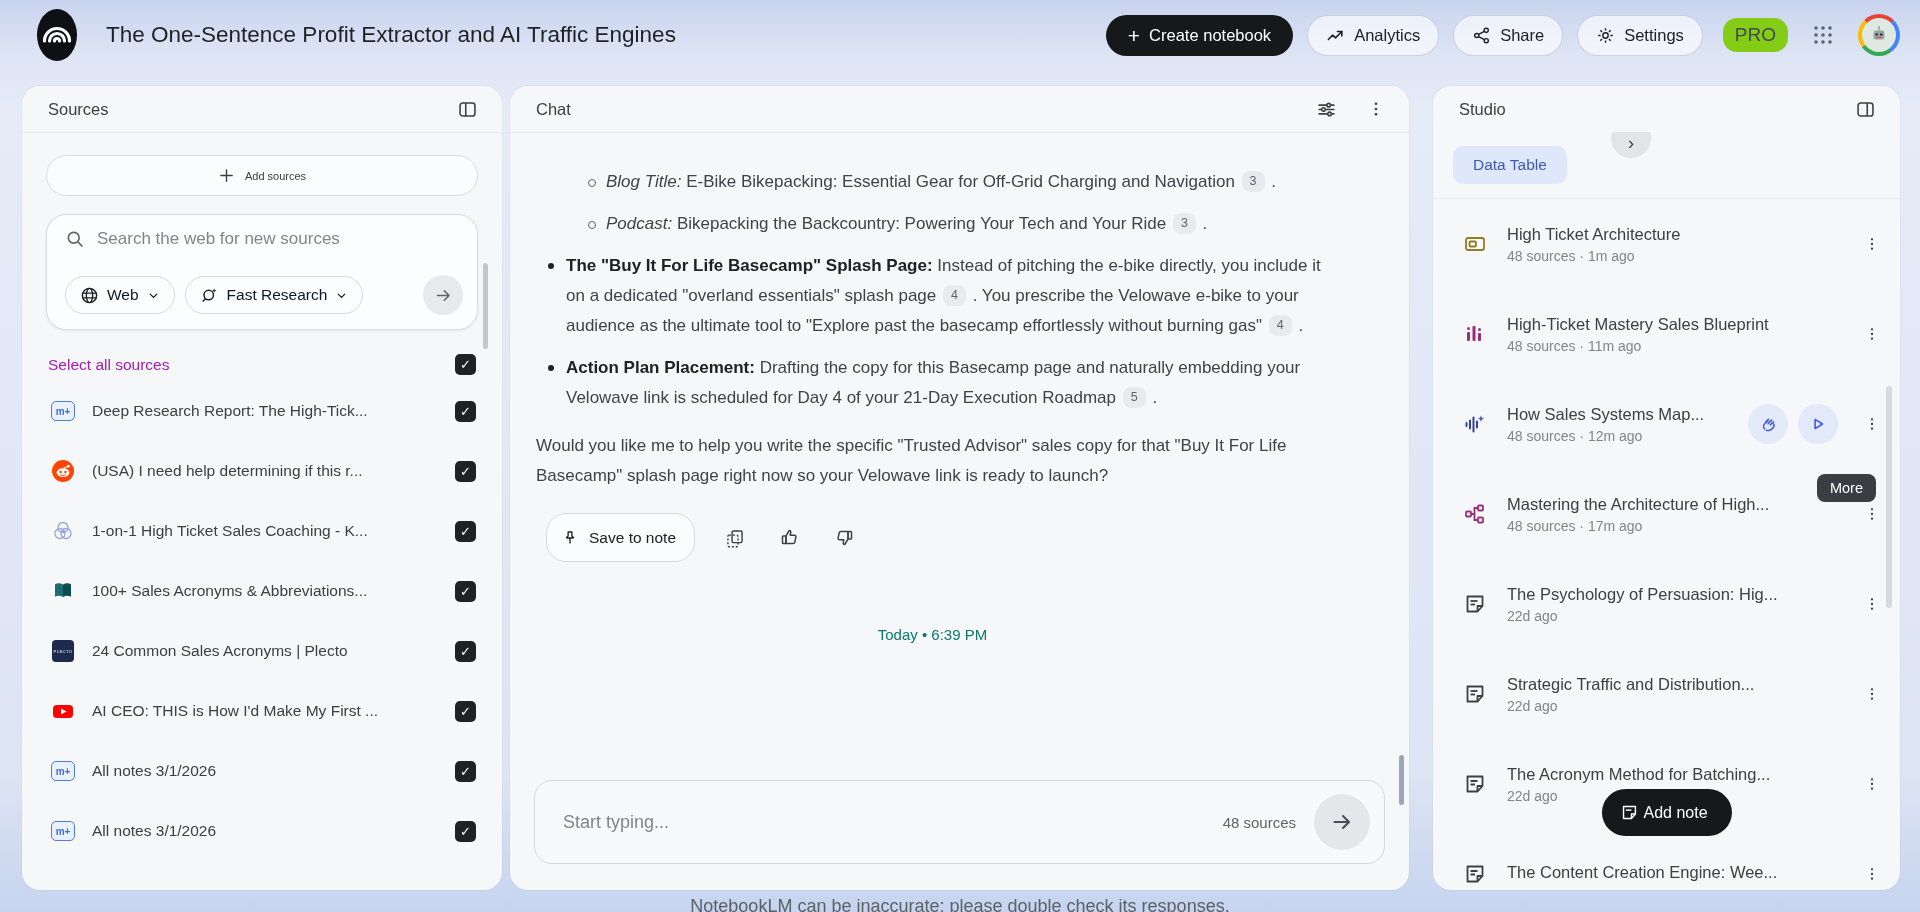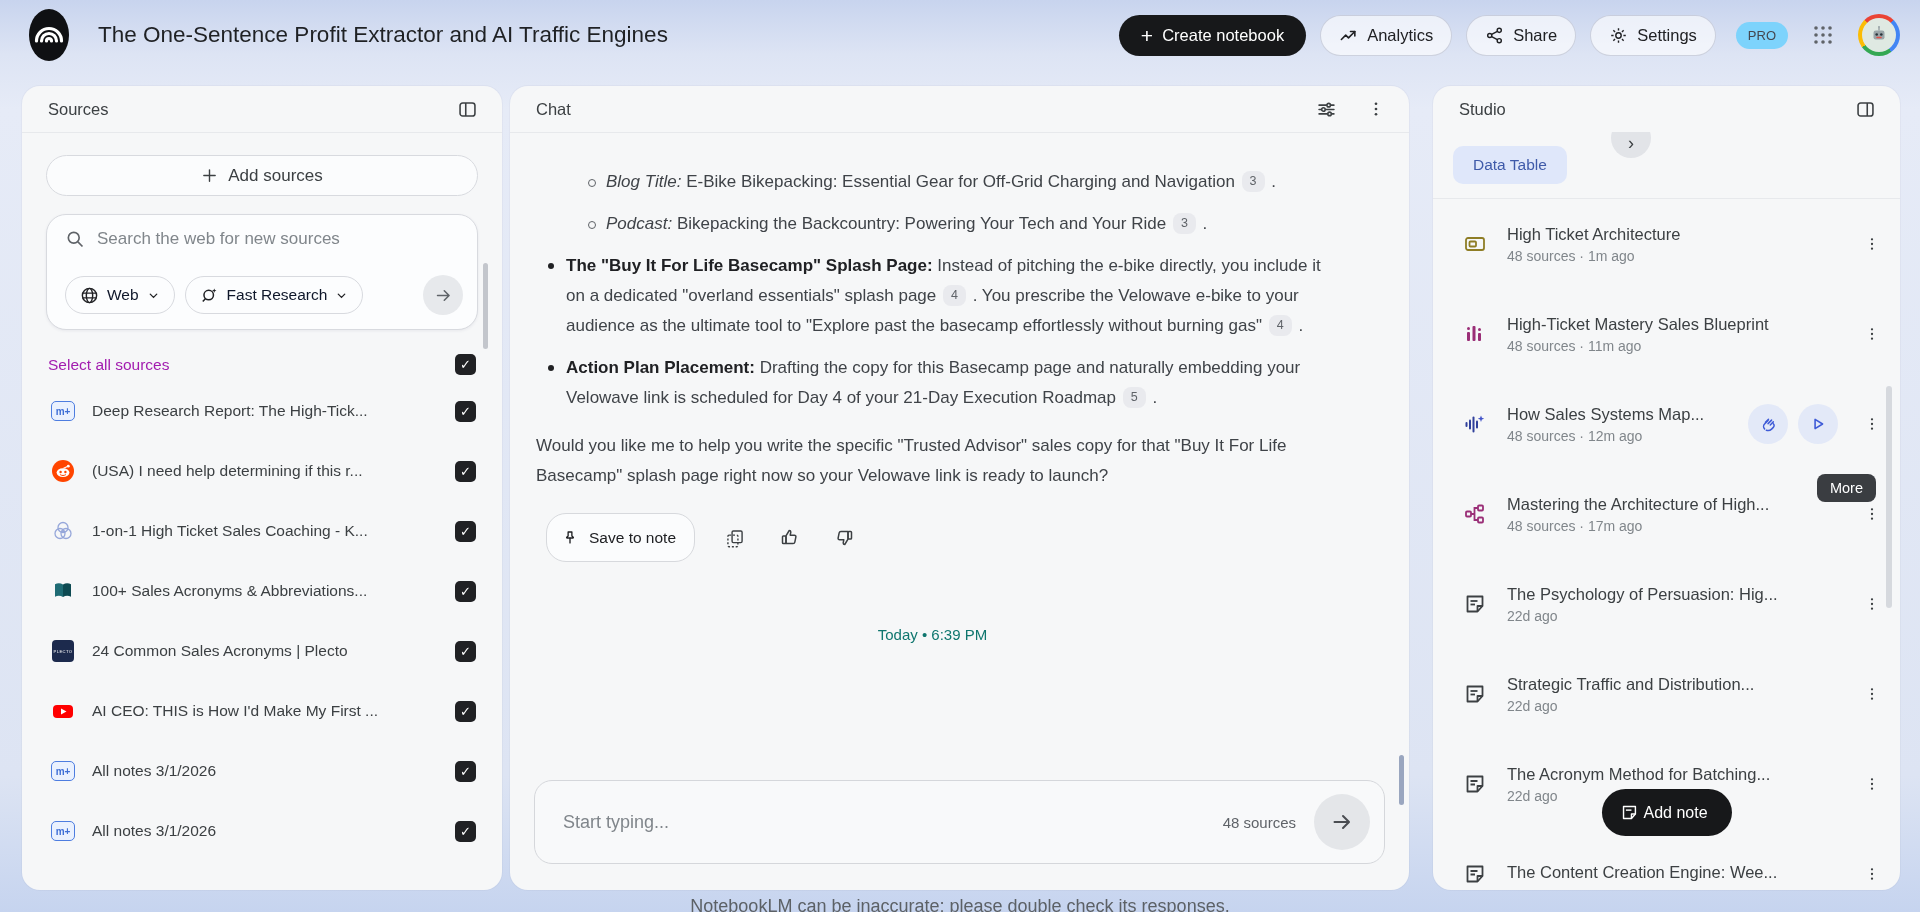--- a/index.html
+++ b/index.html
@@ -6,51 +6,51 @@
   html,body { width:1920px; height:912px; overflow:hidden; }
   body {
     font-family:"Liberation Sans","DejaVu Sans",sans-serif;
     background:linear-gradient(180deg,#c8d4ee 0%,#dde4f4 6%,#e6ebf7 12%,#dde4f3 85%,#c6d4ef 100%);
     color:#3c4043;
     position:relative;
   }
   svg { display:block; }
 
   
-  header { height:70px; display:flex; align-items:center; padding:0 20px 0 28px; gap:14px; }
+  header { height:70px; display:flex; align-items:center; padding:0 20px 0 36px; gap:14px; }
   .logo-wrap { width:42px; height:54px; cursor:pointer; }
   .nb-title { font-size:22.5px; font-weight:400; color:#1f2124; margin-left:14px; flex:0 0 auto; }
   .header-spacer { flex:1; }
   .pill { display:inline-flex; align-items:center; gap:9px; height:41px; border-radius:22px;
           padding:0 18px; font-size:16.5px; border:1px solid rgba(95,105,135,.25); cursor:pointer;
           background:rgba(255,255,255,.62); color:#202124; font-family:inherit; }
   .pill.dark { background:#17181a; color:#fff; border:none; padding:0 22px; }
   .pill.dark .plus { font-size:21px; font-weight:400; line-height:1; }
-  .pro { background:#7dd3fc; border-radius:14px; padding:6px 12px; font-size:13px; color:#444750; margin-left:6px; }
+  .pro { background:#84cc16; border-radius:14px; padding:6px 12px; font-size:19px; color:#444750; margin-left:6px; }
   .apps-btn { background:none; border:none; cursor:pointer; margin-left:10px; }
   .avatar { width:42px; height:42px; border-radius:50%; margin-left:10px; cursor:pointer;
             background:conic-gradient(#ea4335 0 12%,#4285f4 12% 40%,#34a853 40% 65%,#fbbc05 65% 88%,#ea4335 88% 100%);
             display:flex; align-items:center; justify-content:center; }
   .avatar-inner { width:34px; height:34px; border-radius:50%; background:#dfe9e2; display:flex; align-items:center; justify-content:center; overflow:hidden; }
 
   
   main { display:flex; height:804px; margin:16px 20px 0 22px; }
   .panel { background:#f6f7f8; border-radius:18px; position:relative; overflow:hidden; box-shadow:0 0 0 1px rgba(70,80,110,.04); }
   .panel-sources { width:480px; margin-right:8px; }
   .panel-chat { flex:1; margin-right:24px; }
   .panel-studio { width:467px; }
   .panel-head { height:46px; display:flex; align-items:center; justify-content:space-between; padding:0 20px 0 26px; }
   .panel-head .ptitle { font-size:16.5px; color:#3c4043; }
   .icon-btn { background:none; border:none; cursor:pointer; padding:4px; border-radius:50%; }
   .hr { height:1px; background:#e7e9ec; }
 
   
   .add-sources { margin:22px 24px 0; width:432px; height:41px; border:1px solid #d8dadf; border-radius:22px;
                  background:#fbfcfd; display:flex; align-items:center; justify-content:center; gap:10px;
-                 font-size:17px; color:#3c4043; cursor:pointer; font-family:inherit; }
+                 font-size:11px; color:#3c4043; cursor:pointer; font-family:inherit; }
   .search-card { margin:18px 24px 0; border:1px solid #d8dadf; border-radius:20px; background:#fcfdfe;
                  padding:14px 14px 14px 18px; box-shadow:0 1px 3px rgba(60,70,100,.08); }
   .search-row { display:flex; align-items:flex-start; gap:12px; height:36px; }
   .search-row input { border:none; outline:none; background:transparent; font-size:17px; flex:1; color:#3c4043; font-family:inherit; }
   .search-row input::placeholder { color:#80868b; }
   .chips-row { display:flex; align-items:center; margin-top:10px; gap:10px; }
   .chip { display:inline-flex; align-items:center; gap:8px; height:38px; padding:0 14px; border:1px solid #d8dadf;
           border-radius:20px; background:#fcfdfe; font-size:15.5px; color:#0f172a; cursor:pointer; font-family:inherit; }
   .chips-spacer { flex:1; }
   .send-circle { width:40px; height:40px; border-radius:50%; background:#e7e9ec; border:none; display:flex;

